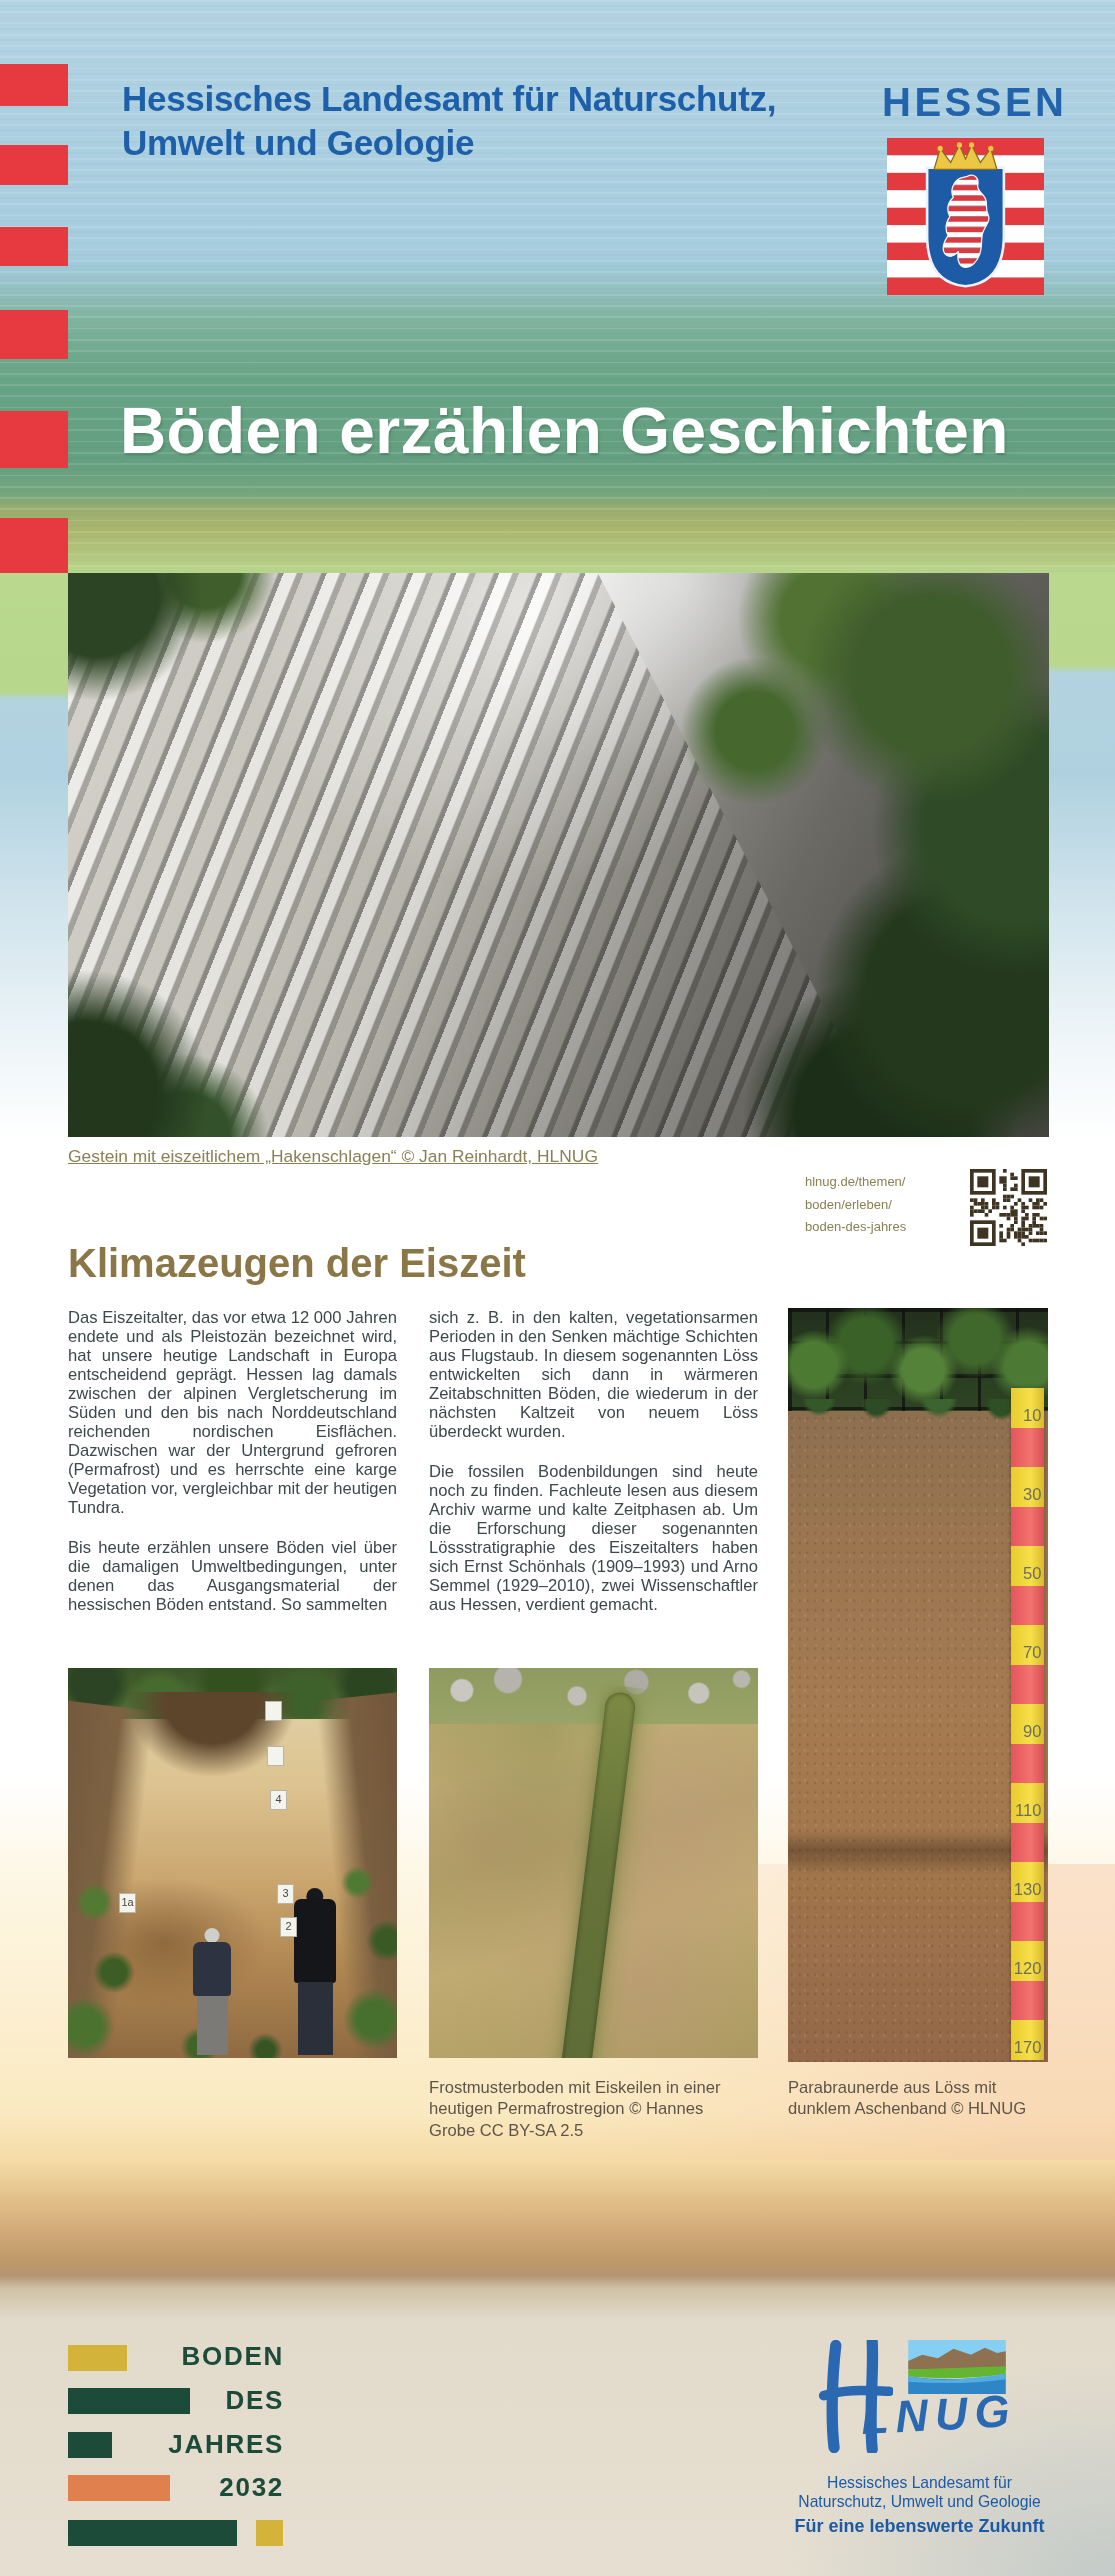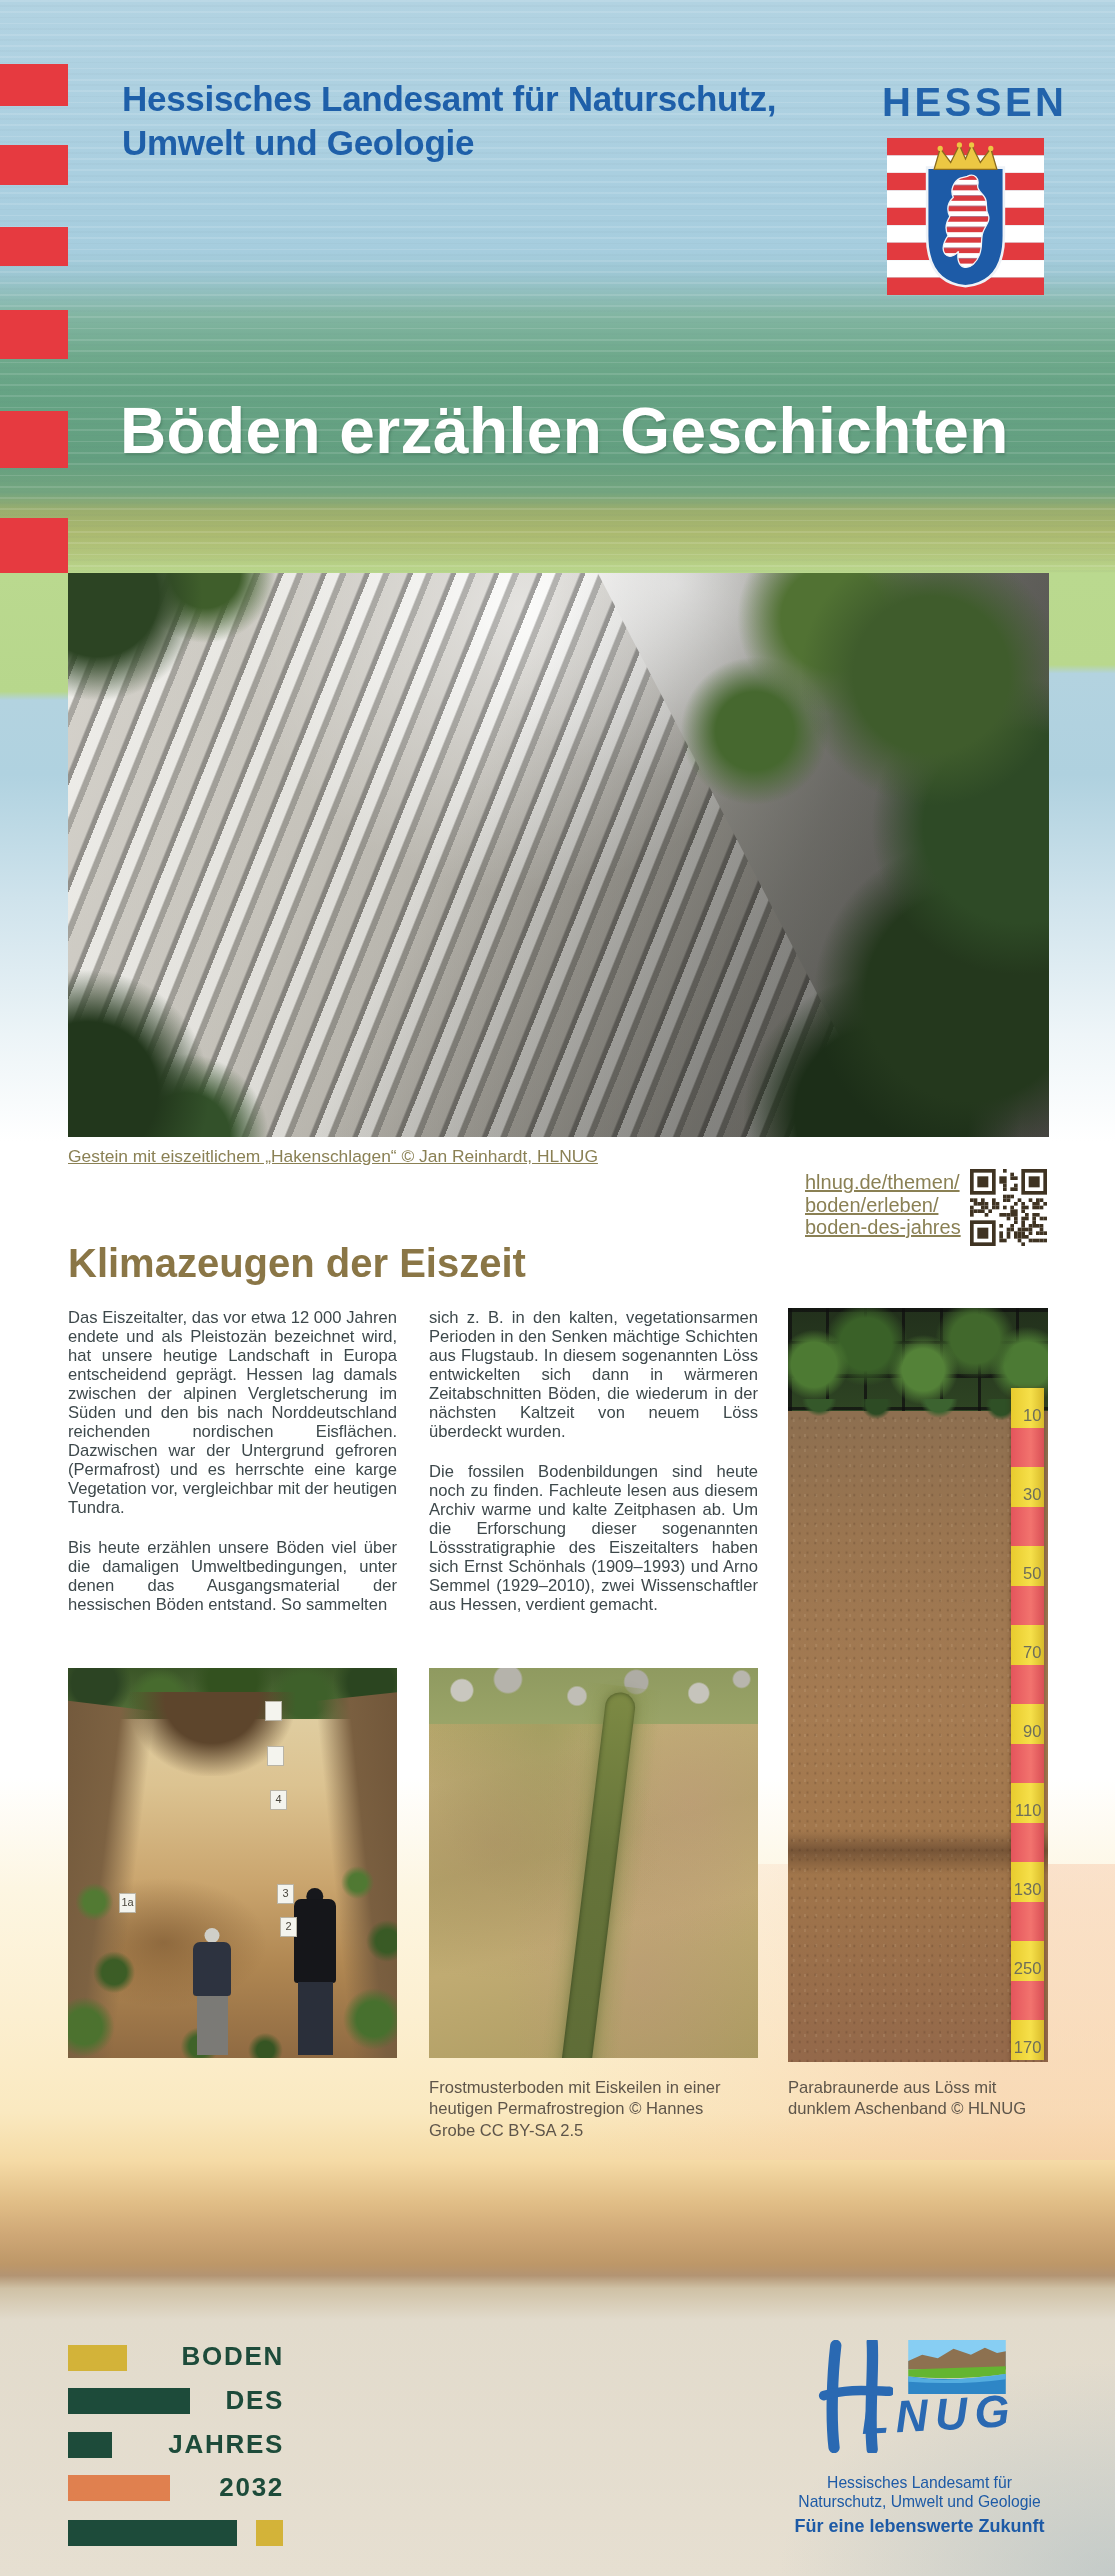--- a/index.html
+++ b/index.html
@@ -58,21 +58,21 @@
       radial-gradient(circle at 70% 28%,#46682f 0 39px,rgba(70,104,47,0) 74px),
       radial-gradient(circle at 83% 96%,#1c2e18 0 87px,rgba(28,46,24,0) 139px);}
   .hero .foliage-tl{left:0;top:0;width:100%;height:100%;
     background:radial-gradient(circle at 3% 4%,#2c4423 0 61px,rgba(44,68,35,0) 105px),
       radial-gradient(circle at 14% 0%,#3f5e2b 0 35px,rgba(63,94,43,0) 70px),
       radial-gradient(circle at 2% 92%,#22371c 0 70px,rgba(34,55,28,0) 122px),
       radial-gradient(circle at 12% 100%,#33512a 0 44px,rgba(51,81,42,0) 83px);}
 
   .hero-caption{left:68px;top:1146px;font-size:17.4px;color:#8a8054;text-decoration:underline;}
 
-  .qr-text{left:805px;top:1171px;font-size:20px;line-height:22.6px;color:#8a8054;text-decoration:underline;}
+  .qr-text{left:805px;top:1171px;font-size:13px;line-height:22.6px;color:#8a8054;}
   .qr-code{left:970px;top:1169px;width:77px;height:77px;background:#fff;}
 
   .section-heading{left:68px;top:1241px;font-size:40px;font-weight:bold;color:#8a7646;}
 
   
   .col{width:329px;font-size:16.6px;line-height:19px;color:#3d484b;text-align:justify;}
   .col p{margin:0 0 21px 0;}
   .col1{left:68px;top:1308px;}
   .col2{left:429px;top:1308px;}
 
@@ -427,21 +427,21 @@
         <div class="seg r" style="height: 39px;"></div>
         <div class="seg y" style="height: 40px;">
           <span>110</span>
         </div>
         <div class="seg r" style="height: 39px;"></div>
         <div class="seg y" style="height: 40px;">
           <span>130</span>
         </div>
         <div class="seg r" style="height: 39px;"></div>
         <div class="seg y" style="height: 40px;">
-          <span>250</span>
+          <span>120</span>
         </div>
         <div class="seg r" style="height: 39px;"></div>
         <div class="seg y" style="height: 40px;">
           <span>170</span>
         </div>
       </div>
   </div>
 
   <div class="abs p1">
     <div class="abs darkpatch"></div>

